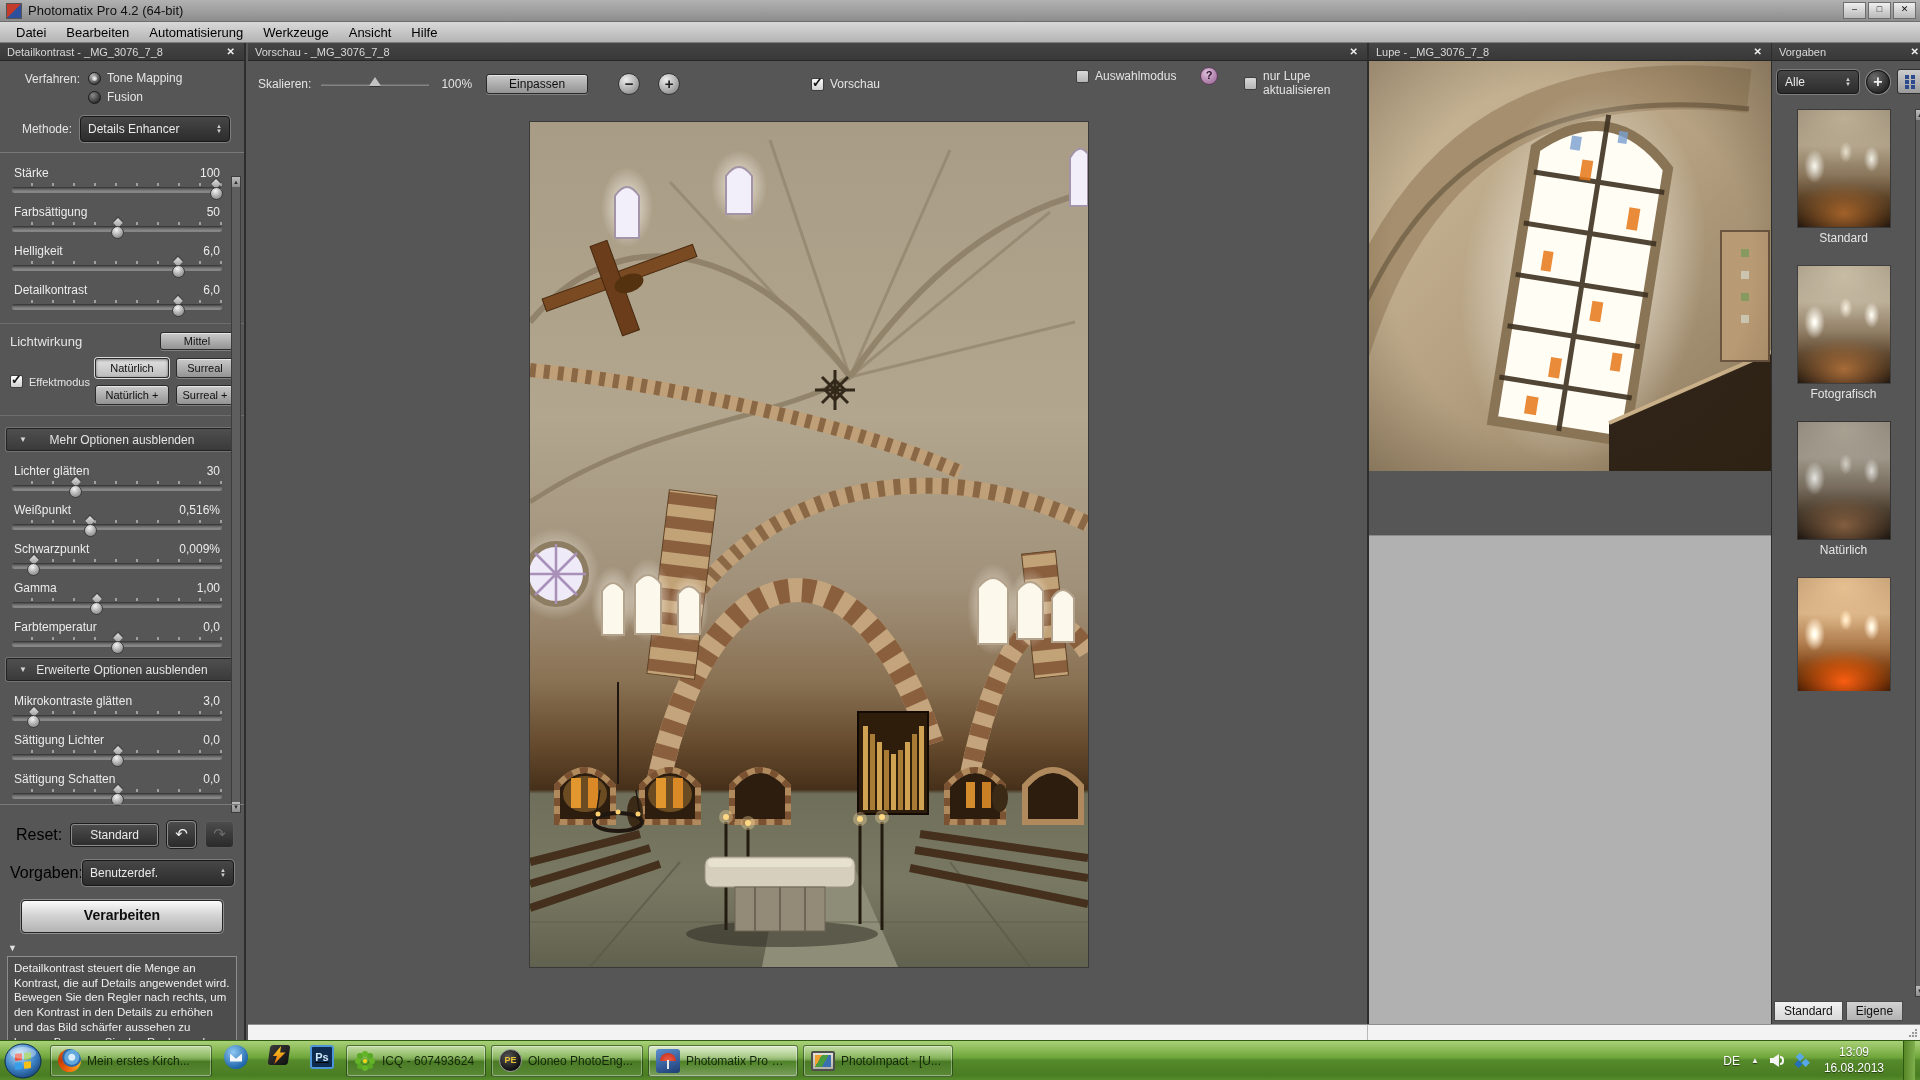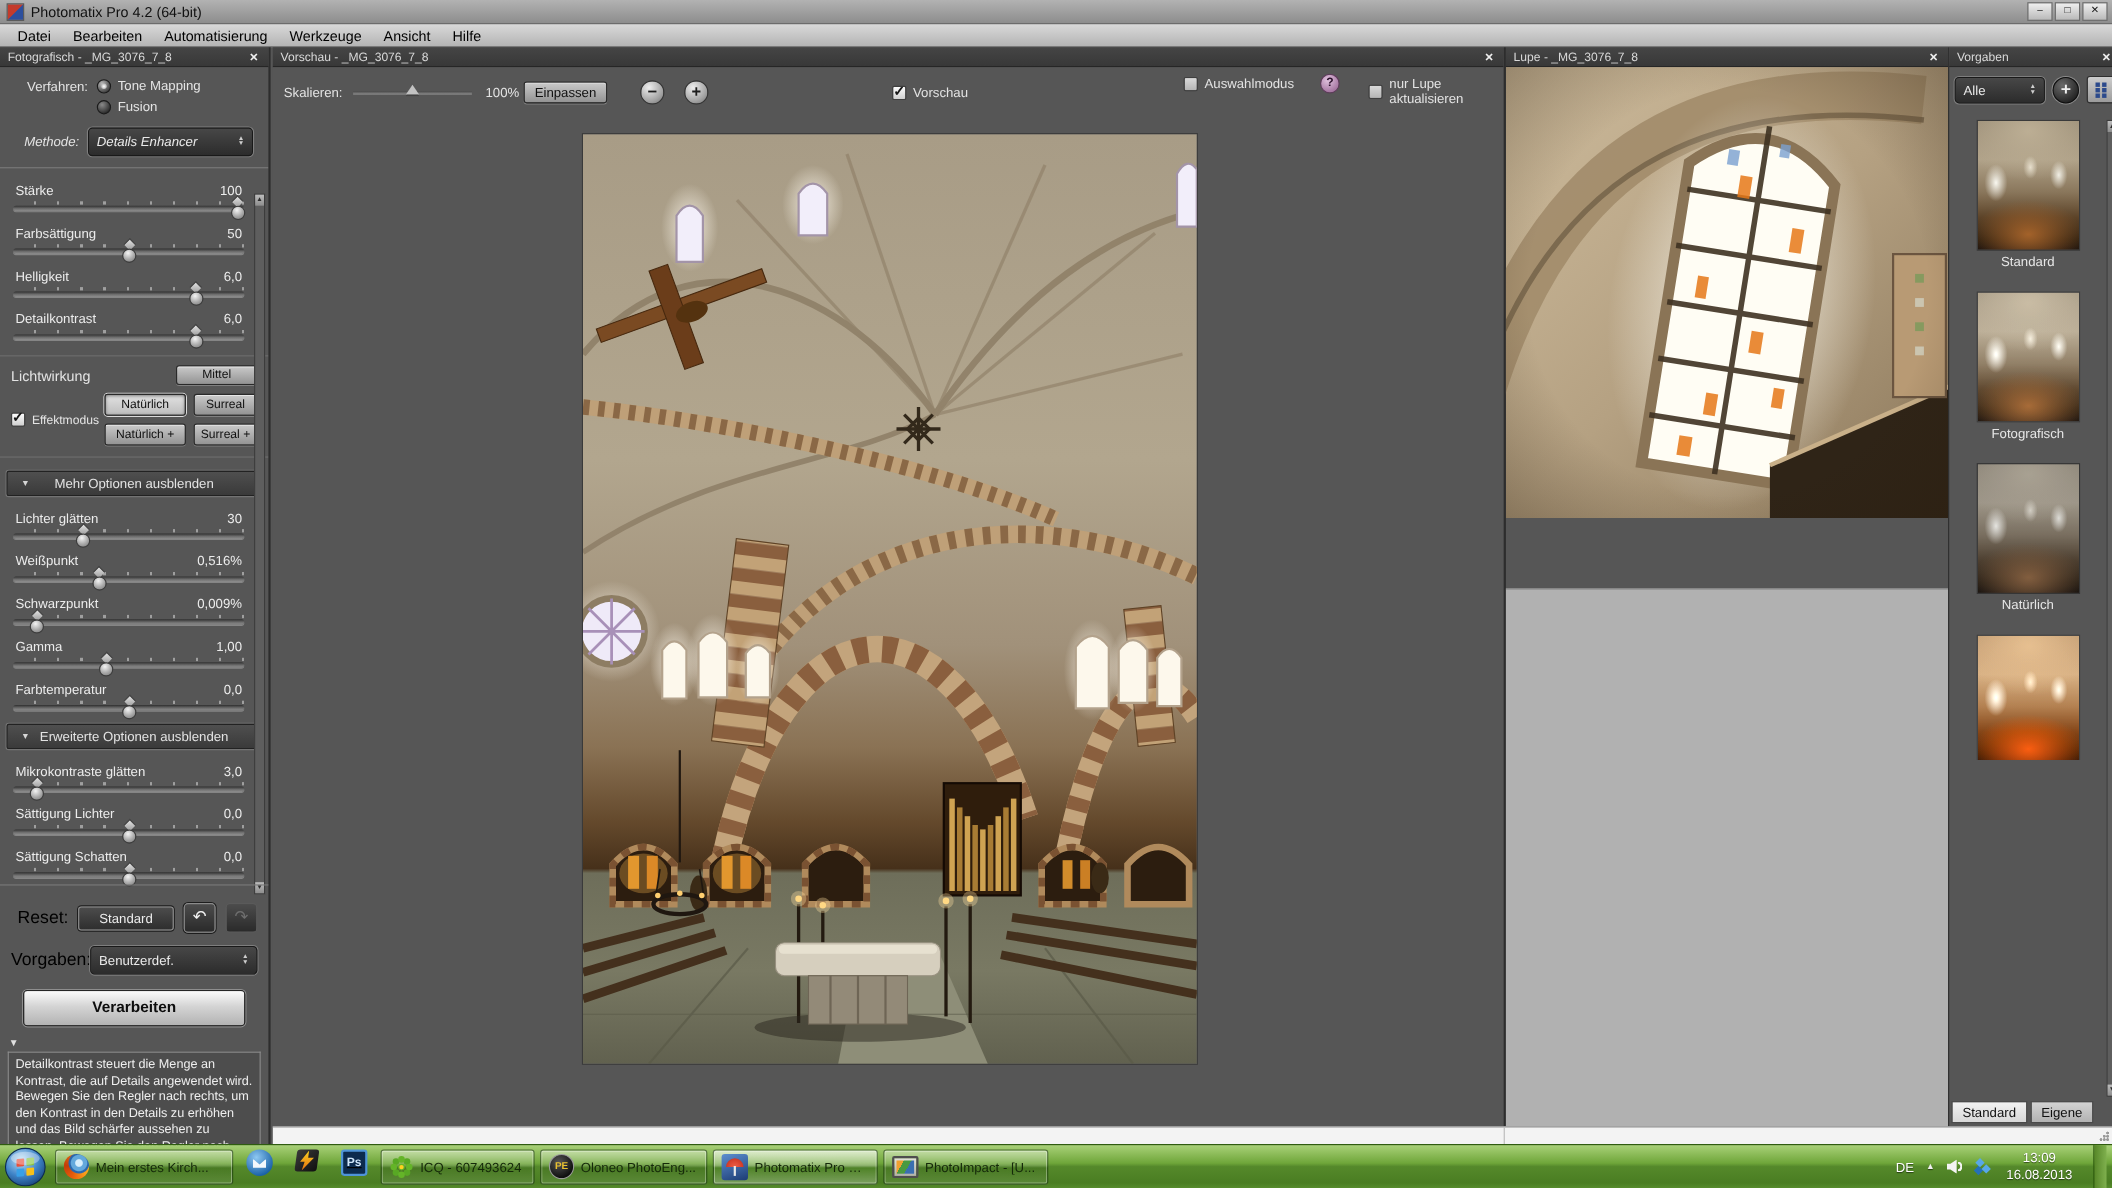--- a/index.html
+++ b/index.html
@@ -35,21 +35,21 @@
   .scontent{position:relative;height:884px;overflow:hidden;font-size:12px;color:#e4e4e4;}
   .row-verf{display:flex;margin:10px 8px 0 14px;}
   .row-verf .vlabel{width:66px;text-align:right;margin-right:8px;padding-top:1px;}
   .radio-col{display:flex;flex-direction:column;gap:5px;}
   .radio-opt{display:flex;align-items:center;gap:6px;}
   .radio{width:13px;height:13px;border-radius:50%;box-sizing:border-box;
     background:radial-gradient(circle at 35% 30%,#8a8a8a,#2d2d2d 75%);border:1px solid #1b1b1b;position:relative;}
   .radio.checked{background:radial-gradient(circle at 35% 30%,#bdbdbd,#3a3a3a 80%);}
   .radio.checked::after{content:"";position:absolute;left:3px;top:3px;width:5px;height:5px;border-radius:50%;
     background:radial-gradient(#ffffff,#9a9a9a);}
-  .row-meth{display:flex;align-items:center;margin:12px 14px 10px 10px;font-style:italic;}
+  .row-meth{display:flex;align-items:center;margin:12px 14px 10px 10px;}
   .row-meth .mlabel{width:62px;text-align:right;margin-right:8px;}
   .dropdown{flex:1;height:24px;background:linear-gradient(#474747,#2c2c2c);
     border:1px solid #191919;box-shadow:0 0 0 1px #7e7e7e;border-radius:4px;
     display:flex;align-items:center;padding:0 7px;color:#eaeaea;font-size:12px;}
   .spin{margin-left:auto;display:flex;flex-direction:column;align-items:center;line-height:5px;font-size:6px;color:#cfcfcf;}
   .hdiv{border:0;border-top:1px solid #7a7a7a;margin:4px 0 0 0;}
 
   .srow{margin:13px 22px 12px 12px;position:relative;}
   .slabel{display:flex;font-size:12px;color:#ececec;padding:0 2px;}
   .sval{margin-left:auto;}
@@ -110,21 +110,21 @@
   #pre-scroll{right:3px;top:66px;height:888px;}
 
   
   .ptoolbar{position:relative;height:42px;font-size:12px;color:#e3e3e3;}
   .tb-left{position:absolute;left:10px;top:12px;display:flex;align-items:center;}
   .zslider{position:relative;width:108px;height:3px;margin:0 12px 0 10px;
     background:linear-gradient(#4a4a4a,#909090);}
   .ztri{position:absolute;left:50%;top:-6px;transform:translateX(-50%);width:0;height:0;
     border-left:6px solid transparent;border-right:6px solid transparent;border-bottom:9px solid #c2c2c2;
     filter:drop-shadow(0 1px 0 #333);}
-  .einpassen{margin-left:4px;width:66px;text-align:center;padding:2px 4px;font-size:12px;}
+  .einpassen{margin-left:14px;width:66px;text-align:center;padding:2px 17px;font-size:12px;}
   .rbtn{width:22px;height:22px;border-radius:50%;box-sizing:border-box;
     background:radial-gradient(circle at 35% 28%,#ededed,#a2a2a2 65%,#6e6e6e);border:1px solid #343434;
     color:#1d1d1d;font-size:15px;font-weight:bold;text-align:center;line-height:19px;}
   .rb1{margin-left:30px;} .rb2{margin-left:18px;}
   .cbgroup{position:absolute;display:flex;align-items:center;gap:6px;}
   #cb-vorschau{left:563px;top:16px;}
   #cb-auswahl{left:828px;top:8px;}
   #q-help{position:absolute;left:952px;top:6px;width:16px;height:16px;border-radius:50%;
     background:radial-gradient(circle at 38% 30%,#e0c2de,#a879a4 70%);border:1px solid #5d3c5a;
     color:#2a102a;font-size:11px;font-weight:bold;text-align:center;line-height:15px;}
@@ -262,21 +262,21 @@
     <span class="menu-item">Datei</span>
     <span class="menu-item">Bearbeiten</span>
     <span class="menu-item">Automatisierung</span>
     <span class="menu-item">Werkzeuge</span>
     <span class="menu-item">Ansicht</span>
     <span class="menu-item">Hilfe</span>
   </div>
 
   <div class="panel" id="panel-settings">
     <div class="phead">
-      <span>Fotografisch - _MG_3076_7_8</span>
+      <span>Detailkontrast - _MG_3076_7_8</span>
       <span class="px">✕</span>
     </div>
     <div class="scontent">
       <div class="row-verf">
         <span class="vlabel">Verfahren:</span>
         <div class="radio-col">
           <div class="radio-opt">
             <div class="radio checked"></div>
             <span>Tone Mapping</span>
           </div>

